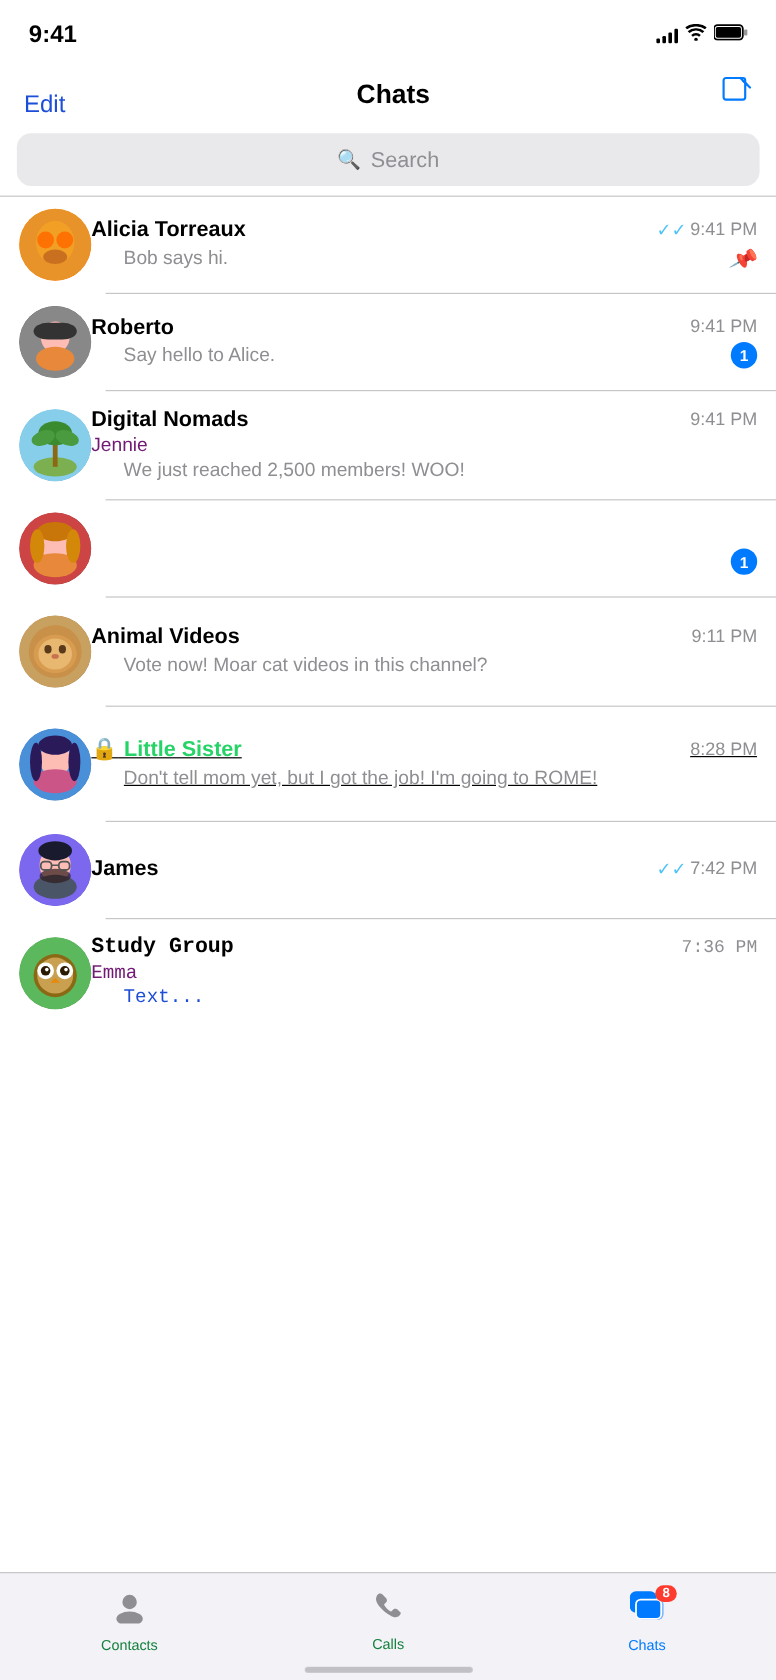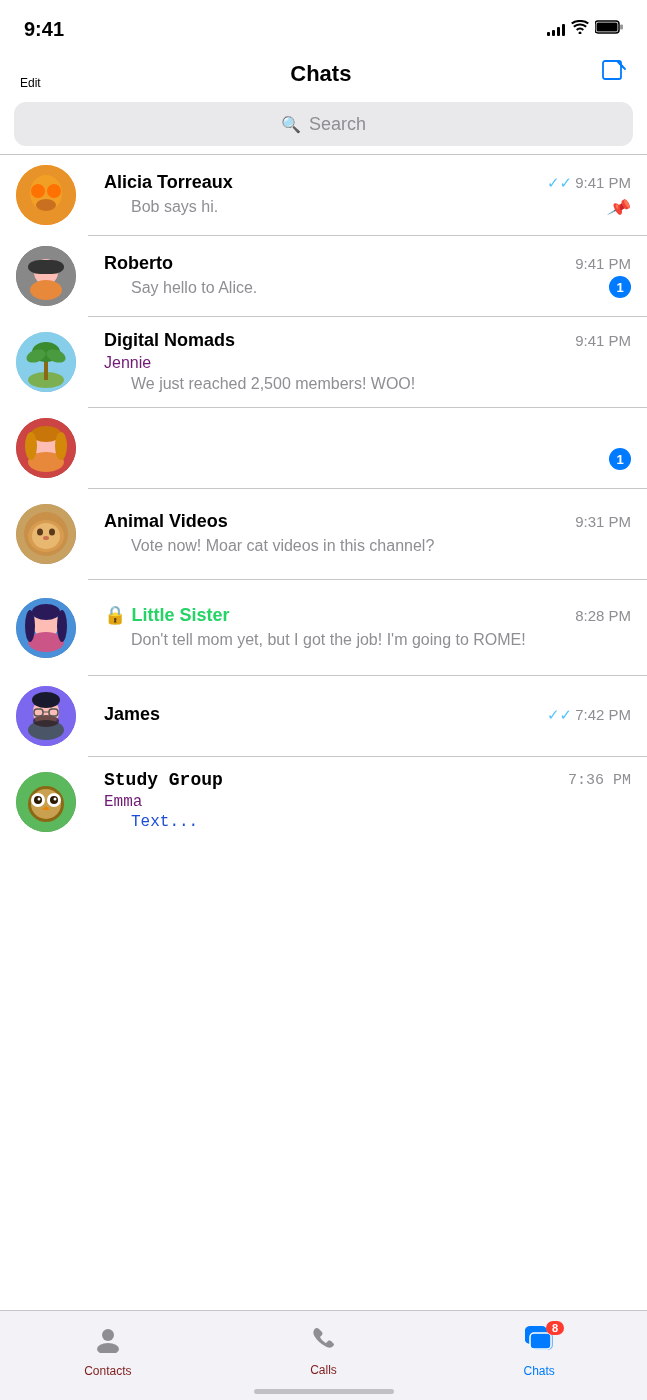--- a/index.html
+++ b/index.html
@@ -44,22 +44,22 @@
     }
 
     
     .header {
       display: flex;
       justify-content: space-between;
       align-items: center;
       padding: 6px 20px 12px;
     }
     .header-edit {
-      font-size: 12px;
-      color: #000000;
+      font-size: 20px;
+      color: #1d4ed8;
       font-weight: 400;
       cursor: pointer;
       margin-top: 18px;
     }
     .header-title {
       font-size: 22px;
       font-weight: 700;
       color: #000;
     }
     .header-compose {
@@ -98,21 +98,21 @@
       height: 1px;
       background: #C6C6C8;
     }
 
     
     .chat-list { flex: 1; }
     .chat-item {
       display: flex;
       align-items: center;
       padding: 10px 16px;
-      gap: 28px;
+      gap: 0;
       position: relative;
       min-height: 80px;
     }
 
     
     .avatar {
       width: 60px;
       height: 60px;
       border-radius: 50%;
       overflow: hidden;
@@ -227,21 +227,21 @@
       cursor: pointer;
       padding-top: 8px;
     }
     .tab-icon {
       font-size: 26px;
       color: #8E8E93;
     }
     .tab-icon.active { color: #007AFF; }
     .tab-label {
       font-size: 12px;
-      color: #7f1d1d;
+      color: #15803d;
     }
     .tab-label.active { color: #007AFF; }
 
     .tab-chats-wrap {
       position: relative;
       display: inline-block;
     }
     .tab-badge {
       position: absolute;
       top: -4px;
@@ -429,28 +429,28 @@
 
           <ellipse cx="24" cy="28" rx="3" ry="3.5" fill="#5A3A1A"></ellipse>
           <ellipse cx="36" cy="28" rx="3" ry="3.5" fill="#5A3A1A"></ellipse>
 
           <ellipse cx="30" cy="34" rx="3" ry="2" fill="#C87050"></ellipse>
         </svg>
       </div>
       <div class="chat-content">
         <div class="chat-top">
           <span class="chat-name">Animal Videos</span>
-          <span class="chat-time">9:31 PM</span>
+          <span class="chat-time">9:11 PM</span>
         </div>
         <div class="chat-preview two-line">Vote now! Moar cat videos in this channel?</div>
       </div>
     </div>
     <div class="divider"></div>
 
-    <div class="chat-item" style="min-height:95px;">
+    <div class="chat-item" style="min-height:95px;text-decoration:underline;">
       <div class="avatar av-sister">
         <svg width="60" height="60" viewBox="0 0 60 60">
           <circle cx="30" cy="30" r="30" fill="#4A90D9"></circle>
           <ellipse cx="30" cy="26" rx="13" ry="14" fill="#FDBCB4"></ellipse>
           <ellipse cx="30" cy="44" rx="18" ry="10" fill="#CC5588"></ellipse>
 
           <ellipse cx="30" cy="14" rx="14" ry="8" fill="#2A1A5A"></ellipse>
           <ellipse cx="14" cy="28" rx="5" ry="16" fill="#2A1A5A"></ellipse>
           <ellipse cx="46" cy="28" rx="5" ry="16" fill="#2A1A5A"></ellipse>
         </svg>

